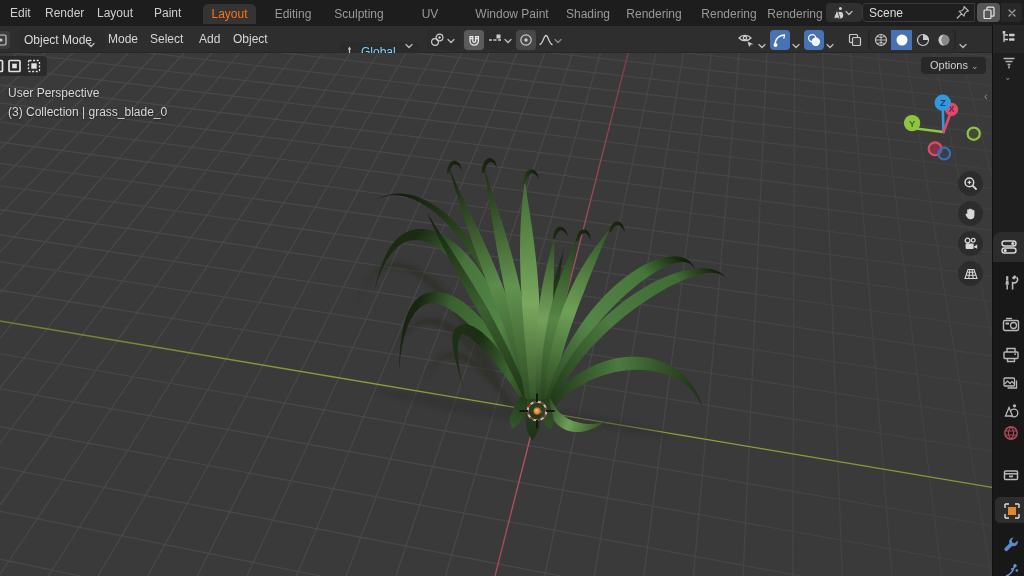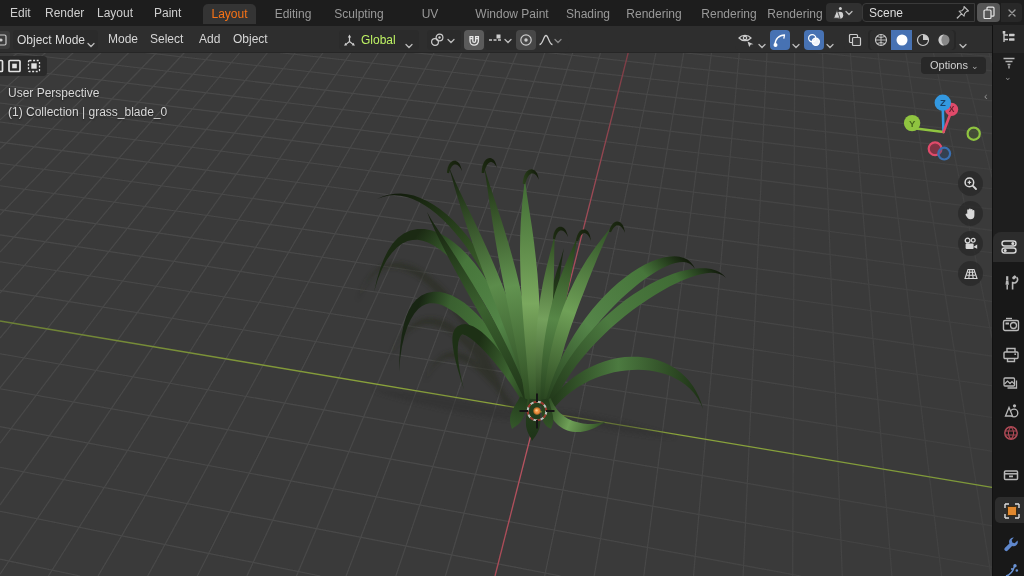--- a/index.html
+++ b/index.html
@@ -53,29 +53,29 @@
       <svg width="12" height="12" viewBox="0 0 12 12" style="">
         <path d="M3 3 L9 9 M9 3 L3 9" stroke="#9a9a9a" stroke-width="1.4" stroke-linecap="round"></path>
       </svg>
     </div>
 </div>
 <div id="header">
 <div class="abs" style="left:-8px;top:5px;width:18px;height:18px;border-radius:3px;background:#3c3c3c"><svg width="18" height="18" viewBox="0 0 18 18" style="">
         <rect x="4" y="4" width="10" height="10" rx="1.5" fill="none" stroke="#ccc" stroke-width="1.2"></rect>
         <circle cx="9" cy="9" r="1.6" fill="#ccc"></circle>
       </svg></div>
-<div class="chip" style="left:13px;top:4px;width:85px;height:20px;background:#2b2b2b;padding-left:4px;font-size:12px;color:#dadada">Object Mode</div>
+<div class="chip" style="left:20px;top:4px;width:85px;height:20px;background:#2b2b2b;padding-left:4px;font-size:12px;color:#dadada">Object Mode</div>
 <div class="abs" style="left:87px;top:9px"><svg width="8" height="8" viewBox="0 0 8 8" style="">
         <path d="M1 2.5 L4 5.5 L7 2.5" stroke="#bbb" stroke-width="1.3" fill="none" stroke-linecap="round"></path>
       </svg></div>
 <div class="hmenu" style="left:108px;width:26px">Mode</div>
 <div class="hmenu" style="left:150px;width:33px">Select</div>
 <div class="hmenu" style="left:199px;width:23px">Add</div>
 <div class="hmenu" style="left:233px;width:36px">Object</div>
-<div class="chip" style="left:339px;top:4px;width:80px;height:20px;background:#2b2b2b;padding-left:3px;font-size:12px;color:#bef264">
+<div class="chip" style="left:339px;top:16px;width:80px;height:20px;background:#2b2b2b;padding-left:3px;font-size:12px;color:#7dd3fc">
       <svg width="15" height="15" viewBox="0 0 15 15" style="">
         <path d="M7.5 8.5 V3.8 M7.5 8.5 L3.6 11.6 M7.5 8.5 L11.4 11.6" stroke="#ccc" stroke-width="1.2" fill="none"></path>
         <path d="M7.5 1.6 l-1.7 2.8 h3.4 Z" fill="#ccc"></path>
         <path d="M2.2 12.8 l1.1-3 l2 2.4 Z" fill="#ccc"></path>
         <path d="M12.8 12.8 l-1.1-3 l-2 2.4 Z" fill="#ccc"></path>
       </svg>
       <span style="margin-left:4px">Global</span>
     </div>
 <div class="abs" style="left:405px;top:10px"><svg width="8" height="8" viewBox="0 0 8 8" style="">
         <path d="M1 2.5 L4 5.5 L7 2.5" stroke="#bbb" stroke-width="1.3" fill="none" stroke-linecap="round"></path>
@@ -447,21 +447,21 @@
 <div class="abs" style="left:0;top:56px;width:47px;height:20px;background:#2a2a2a;border-radius:0 4px 4px 0;"></div>
 <div class="abs" style="left:0;top:58px"><svg width="47" height="16" viewBox="0 0 47 16">
       <rect x="-8" y="2.5" width="10.5" height="11" rx="1" fill="none" stroke="#e2e2e2" stroke-width="1.7"></rect>
       <rect x="9" y="2.5" width="11" height="11" rx="1" fill="none" stroke="#e2e2e2" stroke-width="1.7"></rect>
       <rect x="12.2" y="5.7" width="4.6" height="4.6" fill="#e2e2e2"></rect>
       <rect x="28.5" y="2.5" width="11" height="11" rx="1" fill="none" stroke="#e2e2e2" stroke-width="1.3" stroke-dasharray="2 1.6"></rect>
       <rect x="31.3" y="5.3" width="5.4" height="5.4" fill="#e2e2e2"></rect>
     </svg></div>
 <div class="abs" style="left:921px;top:57px;width:65px;height:17px;background:#282828;border-radius:4px;font-size:11px;color:#d0d0d0;line-height:17px;padding-left:9px">Options <span style="font-size:9px;color:#aaa">⌄</span></div>
 <div class="ovtext" style="left:8px;top:86px">User Perspective</div>
-<div class="ovtext" style="left:8px;top:105px">(1) Collection | grass_blade_0</div>
+<div class="ovtext" style="left:8px;top:105px">(3) Collection | grass_blade_0</div>
 <svg class="abs" style="left:896px;top:85px" width="92" height="92" viewBox="0 0 92 92">
 <g stroke-width="2.6" stroke-linecap="round">
 <line x1="47.5" y1="47" x2="46.8" y2="24" stroke="#3398e0"></line>
 <line x1="47.5" y1="47" x2="16" y2="43" stroke="#8fc440"></line>
 <line x1="47.5" y1="47" x2="55.6" y2="25.5" stroke="#e04a6a"></line>
 </g>
 <circle cx="55.6" cy="24.3" r="6.6" fill="#e04a6a"></circle>
     <text x="55.6" y="27.3" font-size="8.5" font-weight="bold" fill="rgba(20,10,10,0.6)" text-anchor="middle" font-family="Liberation Sans">X</text>
 <circle cx="46.8" cy="17.7" r="8.2" fill="#3398e0"></circle>
     <text x="46.8" y="21.2" font-size="9.5" font-weight="bold" fill="rgba(10,20,40,0.65)" text-anchor="middle" font-family="Liberation Sans">Z</text>

